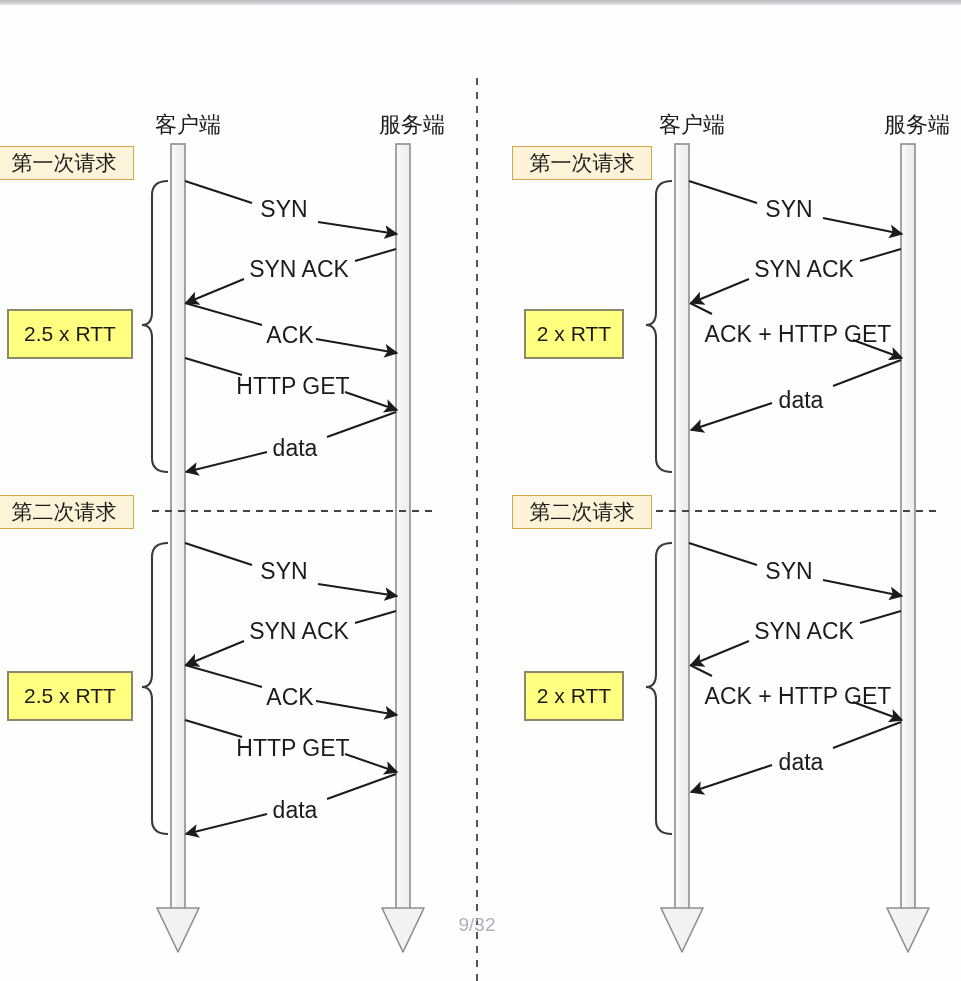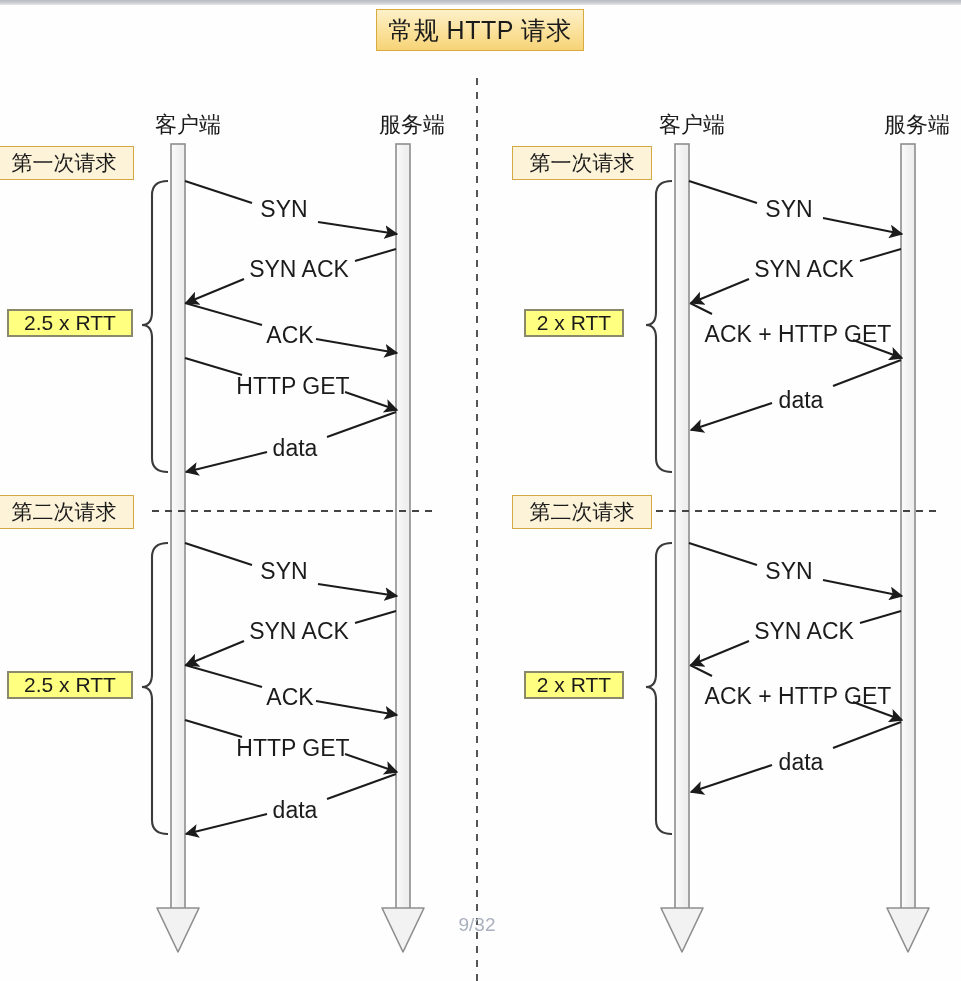--- a/index.html
+++ b/index.html
@@ -58,31 +58,30 @@
     white-space: nowrap;
   }
   .tag-req {
     background: #fdf3d8;
     border: 1px solid #d4a843;
     height: 34px;
   }
   .tag-rtt {
     background: #ffff80;
     border: 2px solid #8a8a6a;
-    height: 28px;
+    height: 50px;
   }
 </style>
 </head>
 <body>
 
 <div id="page">
 
   <div class="top-edge"></div>
 
-  <div id="title-box">常规 HTTP 请求</div>
 
   <svg id="diagram" viewBox="0 0 961 981" xmlns="http://www.w3.org/2000/svg">
     <defs>
       <marker id="msgArrow" viewBox="0 0 10 10" refX="9" refY="5" markerWidth="7" markerHeight="7" orient="auto-start-reverse">
         <path d="M 0 0 L 10 5 L 0 10 L 2.2 5 z" fill="#1b1b1b"></path>
       </marker>
       <linearGradient id="lifeGrad" x1="0" y1="0" x2="1" y2="0">
         <stop offset="0%" stop-color="#fbfbfb"></stop>
         <stop offset="55%" stop-color="#f1f1f1"></stop>
         <stop offset="100%" stop-color="#ededed"></stop>

